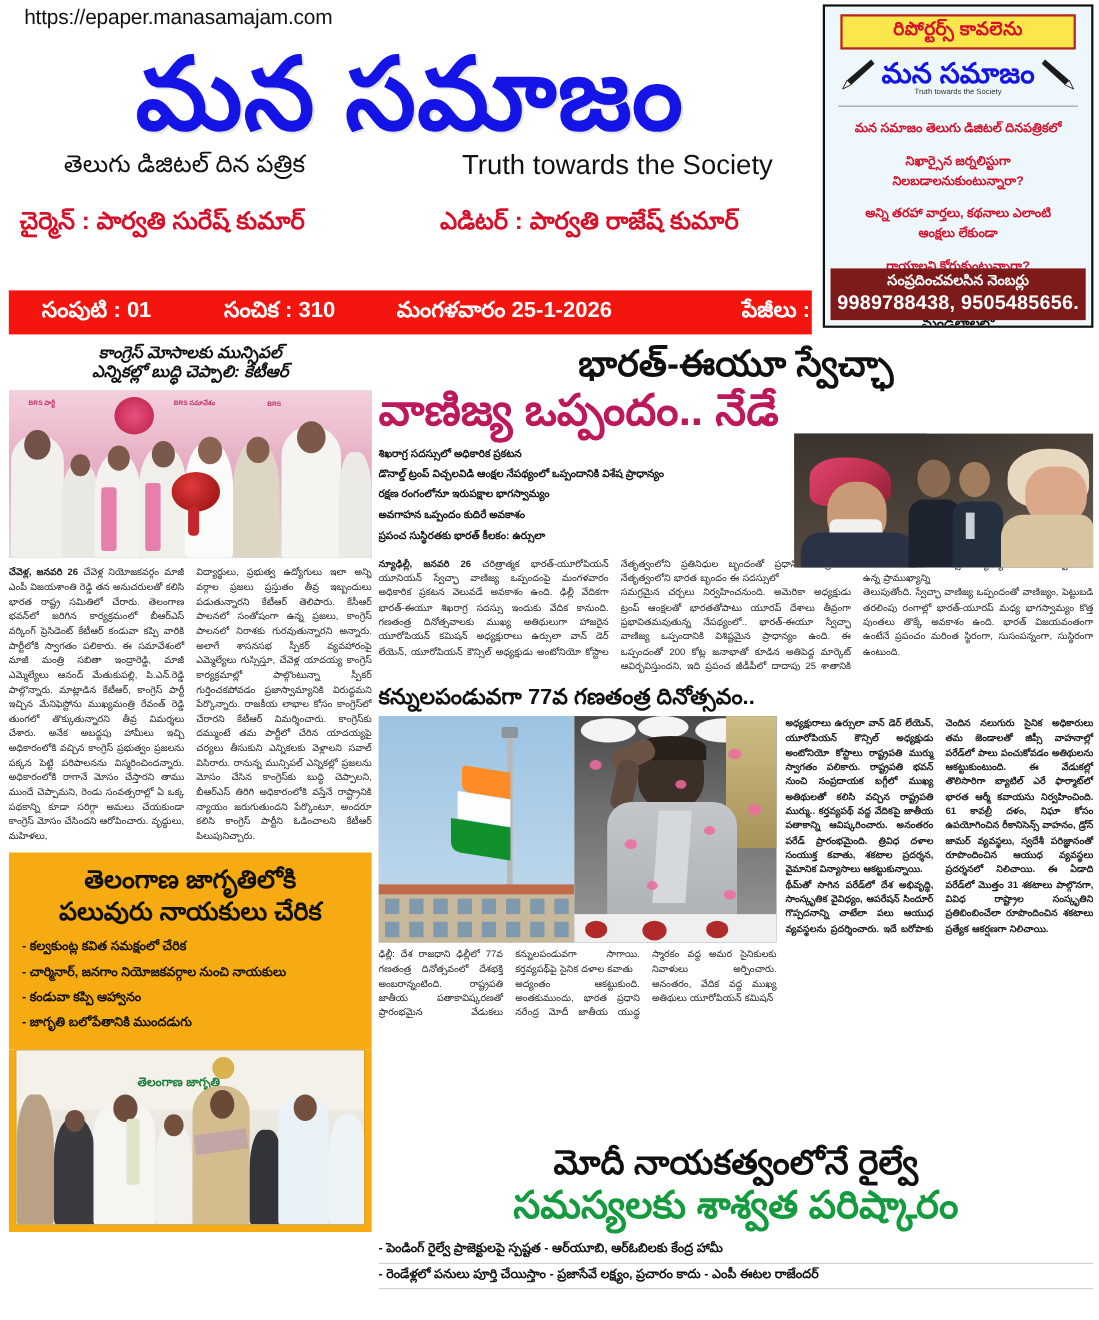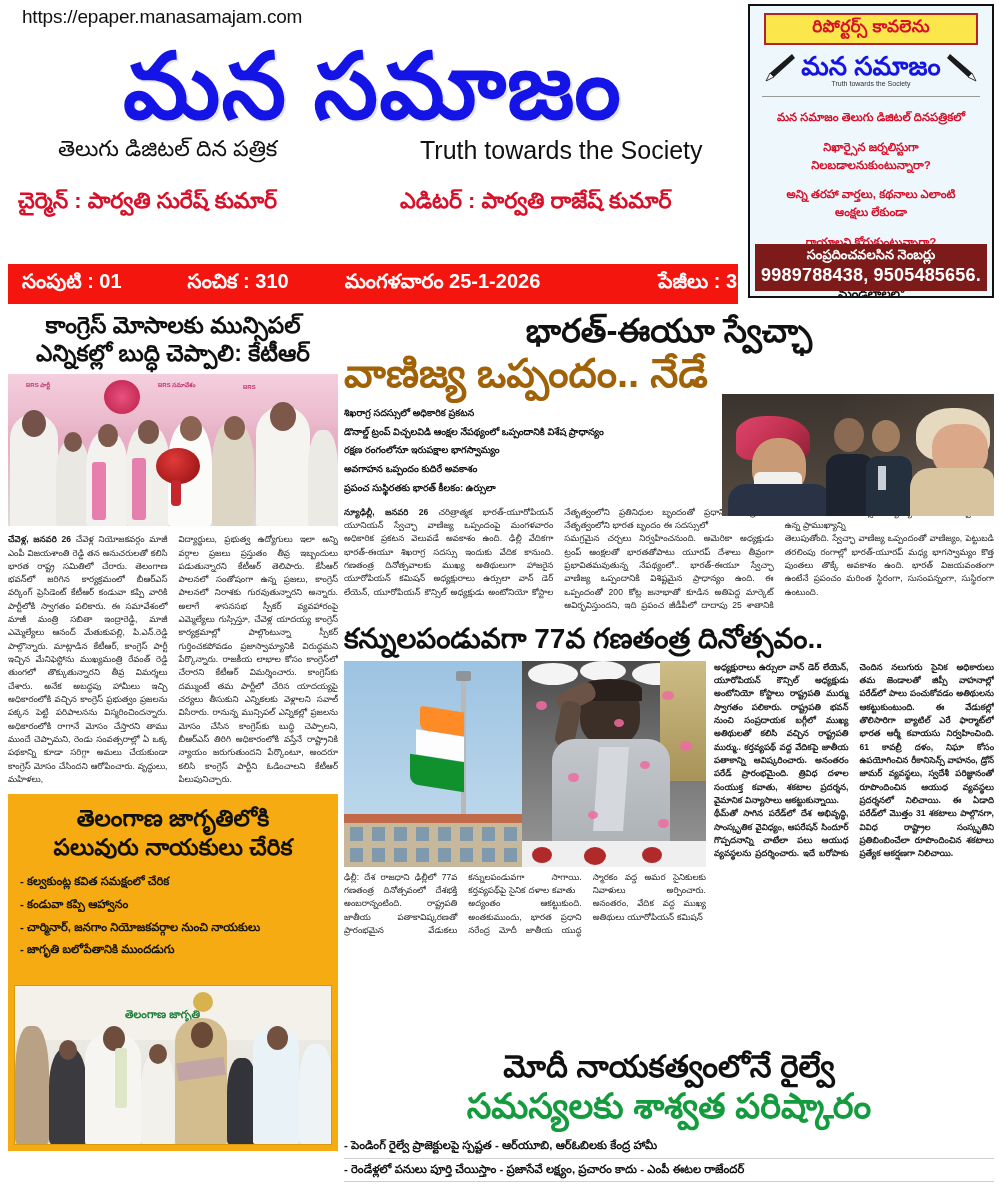--- a/index.html
+++ b/index.html
@@ -74,21 +74,21 @@
     font-size: 22px; font-weight: bold; color: #d8102a;
     white-space: nowrap;
   }
 
   
   .info-bar {
     position: absolute; left: 8px; top: 264px;
     width: 730px; height: 40px;
     background: #f5150f;
     display: flex; align-items: center;
-    color: #fff; font-size: 20px; font-weight: bold;
+    color: #fff; font-size: 20px; font-weight: bold; padding-left: 16px;
   }
   .info-bar span { white-space: nowrap; }
   .ib1 { margin-left: 14px; }
   .ib2 { margin-left: 66px; }
   .ib3 { margin-left: 56px; }
   .ib4 { margin-left: 118px; }
 
   
   .ad-box {
     position: absolute; left: 748px; top: 4px;
@@ -151,25 +151,25 @@
   .col-main {
     position: absolute; left: 344px; top: 312px;
     width: 650px; height: 888px; overflow: hidden;
   }
 
   
   .hl-black {
     text-align: center; color: #111;
     font-weight: bold; line-height: 1.2;
   }
-  .hl-red   { color: #a16207; }
+  .hl-red   { color: #be185d; }
   .hl-green { color: #149b3e; }
 
   .lead-hl {
-    font-size: 23px; padding: 0 2px;
+    font-size: 15px; padding: 0 2px; font-style: italic;
   }
   .main-hl-1 { font-size: 33px; line-height: 1.18; }
   .main-hl-2 { font-size: 40px; line-height: 1.12; font-weight: bold; }
 
   
   .photo { position: relative; overflow: hidden; background: #c9cfd4; }
   .photo-caption {
     font-size: 8.5px; color: #222; line-height: 1.45;
     text-align: justify; margin-top: 3px;
   }
@@ -189,21 +189,21 @@
   .bullets li {
     font-size: 11.5px; color: #111; font-weight: bold;
     padding: 3px 0 4px 0;
     border-bottom: 1px solid #cfcfcf;
     line-height: 1.35;
   }
   .bullets.plain li { border-bottom: none; padding: 3px 0; }
 
   
   .yellow-box {
-    background: #f5ab11; padding: 10px 12px 24px 12px;
+    background: #f5ab11; padding: 10px 12px 12px 12px;
   }
   .yellow-box .yb-hl {
     text-align: center; font-weight: bold; color: #111;
     font-size: 23px; line-height: 1.25;
   }
   .yellow-box ul { margin: 8px 0 0 0; padding: 0; list-style: none; }
   .yellow-box li {
     font-size: 11.5px; font-weight: bold; color: #111;
     padding: 4px 0; line-height: 1.3;
   }
@@ -330,22 +330,22 @@
     <div class="body-cols-2" style="margin-top:7px;">
       <p class="bt"><span class="dateline">చేవెళ్ల, జనవరి 26</span> <span>చేవెళ్ల నియోజకవర్గం మాజీ ఎంపీ విజయశాంతి రెడ్డి తన అనుచరులతో కలిసి భారత రాష్ట్ర సమితిలో చేరారు. తెలంగాణ భవన్‌లో జరిగిన కార్యక్రమంలో బీఆర్ఎస్ వర్కింగ్ ప్రెసిడెంట్ కేటీఆర్ కండువా కప్పి వారికి పార్టీలోకి స్వాగతం పలికారు. ఈ సమావేశంలో మాజీ మంత్రి సబితా ఇంద్రారెడ్డి, మాజీ ఎమ్మెల్యేలు ఆనంద్ మేతుకుపల్లి, పి.ఎన్.రెడ్డి పాల్గొన్నారు. మాట్లాడిన కేటీఆర్, కాంగ్రెస్ పార్టీ ఇచ్చిన మేనిఫెస్టోను ముఖ్యమంత్రి రేవంత్ రెడ్డి తుంగలో తొక్కుతున్నారని తీవ్ర విమర్శలు చేశారు. అనేక అబద్ధపు హామీలు ఇచ్చి అధికారంలోకి వచ్చిన కాంగ్రెస్ ప్రభుత్వం ప్రజలను పక్కన పెట్టి పరిపాలనను విస్మరించిందన్నారు. అధికారంలోకి రాగానే మోసం చేస్తారని తాము ముందే చెప్పామని, రెండు సంవత్సరాల్లో ఏ ఒక్క పథకాన్ని కూడా సరిగ్గా అమలు చేయకుండా కాంగ్రెస్ మోసం చేసిందని ఆరోపించారు. వృద్ధులు, మహిళలు,</span></p>
       <p class="bt">విద్యార్థులు, ప్రభుత్వ ఉద్యోగులు ఇలా అన్ని వర్గాల ప్రజలు ప్రస్తుతం తీవ్ర ఇబ్బందులు పడుతున్నారని కేటీఆర్ తెలిపారు. కేసీఆర్ పాలనలో సంతోషంగా ఉన్న ప్రజలు, కాంగ్రెస్ పాలనలో నిరాశకు గురవుతున్నారని అన్నారు. అలాగే శాసనసభ స్పీకర్ వ్యవహారంపై ఎమ్మెల్యేలు గుస్సిస్తూ, చేవెళ్ల యాదయ్య కాంగ్రెస్ కార్యక్రమాల్లో పాల్గొంటున్నా స్పీకర్ గుర్తించకపోవడం ప్రజాస్వామ్యానికి విరుద్ధమని పేర్కొన్నారు. రాజకీయ లాభాల కోసం కాంగ్రెస్‌లో చేరారని కేటీఆర్ విమర్శించారు. కాంగ్రెస్‌కు దమ్ముంటే తమ పార్టీలో చేరిన యాదయ్యపై చర్యలు తీసుకుని ఎన్నికలకు వెళ్లాలని సవాల్ విసిరారు. రానున్న మున్సిపల్ ఎన్నికల్లో ప్రజలను మోసం చేసిన కాంగ్రెస్‌కు బుద్ధి చెప్పాలని, బీఆర్ఎస్ తిరిగి అధికారంలోకి వస్తేనే రాష్ట్రానికి న్యాయం జరుగుతుందని పేర్కొంటూ, అందరూ కలిసి కాంగ్రెస్ పార్టీని ఓడించాలని కేటీఆర్ పిలుపునిచ్చారు.</p>
     </div>
 
     <div class="yellow-box" style="margin-top:8px;">
       <div class="yb-hl">తెలంగాణ జాగృతిలోకి</div>
       <div class="yb-hl">పలువురు నాయకులు చేరిక</div>
       <ul>
         <li>- కల్వకుంట్ల కవిత సమక్షంలో చేరిక</li>
+        <li>- చార్మినార్, జనగాం నియోజకవర్గాల నుంచి నాయకులు</li>
         <li>- కండువా కప్పి ఆహ్వానం</li>
-        <li>- చార్మినార్, జనగాం నియోజకవర్గాల నుంచి నాయకులు</li>
         <li>- జాగృతి బలోపేతానికి ముందడుగు</li>
       </ul>
     </div>
     <div class="yellow-photo-wrap">
       <div class="photo" style="height:160px;border:1px solid #d79a0a;">
         <div class="scene ph-hall"></div>
         <div style="position:absolute;left:0;top:0;right:0;height:54px;background:#f3f1ea;"></div>
         <div class="banner-te" style="left:110px;top:22px;font-size:11px;color:#1f7d3a;">తెలంగాణ జాగృతి</div>
         <div style="position:absolute;left:178px;top:6px;width:20px;height:20px;border-radius:50%;background:#d8b24e;"></div>
 
@@ -402,21 +402,21 @@
         <div style="position:absolute;right:0;bottom:0;width:84px;height:48px;background:#d8c49f;border-radius:20px 12px 0 0;"></div>
       </div>
     </div>
 
     <div class="body-cols-3" style="margin-top:4px;">
       <p class="bt"><span class="dateline">న్యూఢిల్లీ, జనవరి 26</span> <span>చరిత్రాత్మక భారత్-యూరోపియన్ యూనియన్ స్వేచ్ఛా వాణిజ్య ఒప్పందంపై మంగళవారం అధికారిక ప్రకటన వెలువడే అవకాశం ఉంది. ఢిల్లీ వేదికగా భారత్-ఈయూ శిఖరాగ్ర సదస్సు ఇందుకు వేదిక కానుంది. గణతంత్ర దినోత్సవాలకు ముఖ్య అతిథులుగా హాజరైన యూరోపియన్ కమిషన్ అధ్యక్షురాలు ఉర్సులా వాన్ డెర్ లేయెన్, యూరోపియన్ కౌన్సిల్ అధ్యక్షుడు అంటోనియో కోస్టాల నేతృత్వంలోని ప్రతినిధుల బృందంతో ప్రధాని నరేంద్రమోదీ నేతృత్వంలోని భారత బృందం ఈ సదస్సులో</span></p>
       <p class="bt">సమగ్రమైన చర్చలు నిర్వహించనుంది. అమెరికా అధ్యక్షుడు ట్రంప్ ఆంక్షలతో భారతతోపాటు యూరప్ దేశాలు తీవ్రంగా ప్రభావితమవుతున్న నేపథ్యంలో.. భారత్-ఈయూ స్వేచ్ఛా వాణిజ్య ఒప్పందానికి విశిష్టమైన ప్రాధాన్యం ఉంది. ఈ ఒప్పందంతో 200 కోట్ల జనాభాతో కూడిన అతిపెద్ద మార్కెట్ ఆవిర్భవిస్తుందని, ఇది ప్రపంచ జీడీపీలో దాదాపు 25 శాతానికి సమానమని ఇటీవల ఉర్సులా వ్యాఖ్యానించడం ఈ ఒప్పందానికి ఉన్న ప్రాముఖ్యాన్ని</p>
       <p class="bt">తెలుపుతోంది. స్వేచ్ఛా వాణిజ్య ఒప్పందంతో వాణిజ్యం, పెట్టుబడి తరలింపు రంగాల్లో భారత్-యూరప్ మధ్య భాగస్వామ్యం కొత్త పుంతలు తొక్కే అవకాశం ఉంది. భారత్ విజయవంతంగా ఉంటేనే ప్రపంచం మరింత స్థిరంగా, సుసంపన్నంగా, సుస్థిరంగా ఉంటుంది.</p>
     </div>
 
-    <div class="hl-black" style="font-size:28px;text-align:left;font-weight:bold;margin-top:10px;line-height:1.2;">కన్నులపండువగా 77వ గణతంత్ర దినోత్సవం..</div>
+    <div class="hl-black" style="font-size:20px;text-align:left;font-weight:bold;margin-top:10px;line-height:1.2;">కన్నులపండువగా 77వ గణతంత్ర దినోత్సవం..</div>
 
     <div style="position:relative;margin-top:5px;">
 
       <div style="position:absolute;left:0;top:0;width:362px;height:206px;display:flex;gap:0;">
         <div class="photo" style="width:178px;height:206px;">
           <div class="scene ph-sky"></div>
           <div class="flagpole" style="left:117px;top:14px;width:5px;height:192px;"></div>
           <div style="position:absolute;left:112px;top:10px;width:15px;height:10px;background:#8f9499;border-radius:2px;"></div>
           <div class="flag-saffron" style="left:76px;top:48px;width:44px;height:24px;border-radius:4px 0 0 6px;transform:skewY(9deg);"></div>
           <div class="flag-white" style="left:72px;top:72px;width:48px;height:25px;transform:skewY(9deg);"></div>

